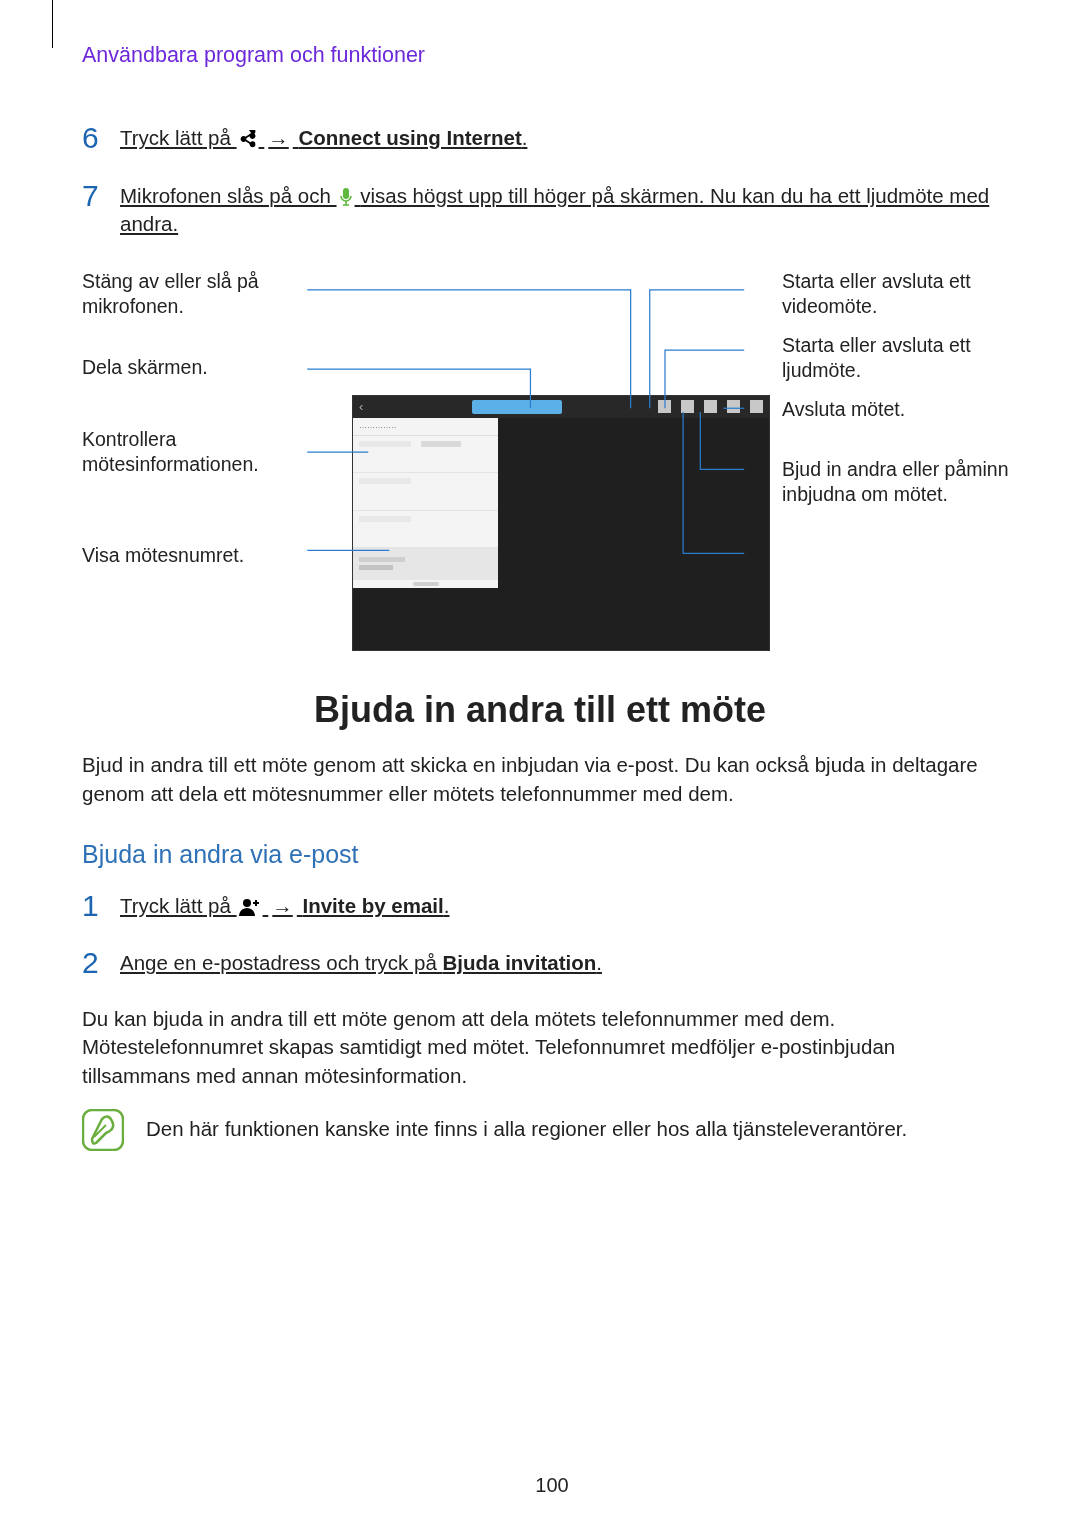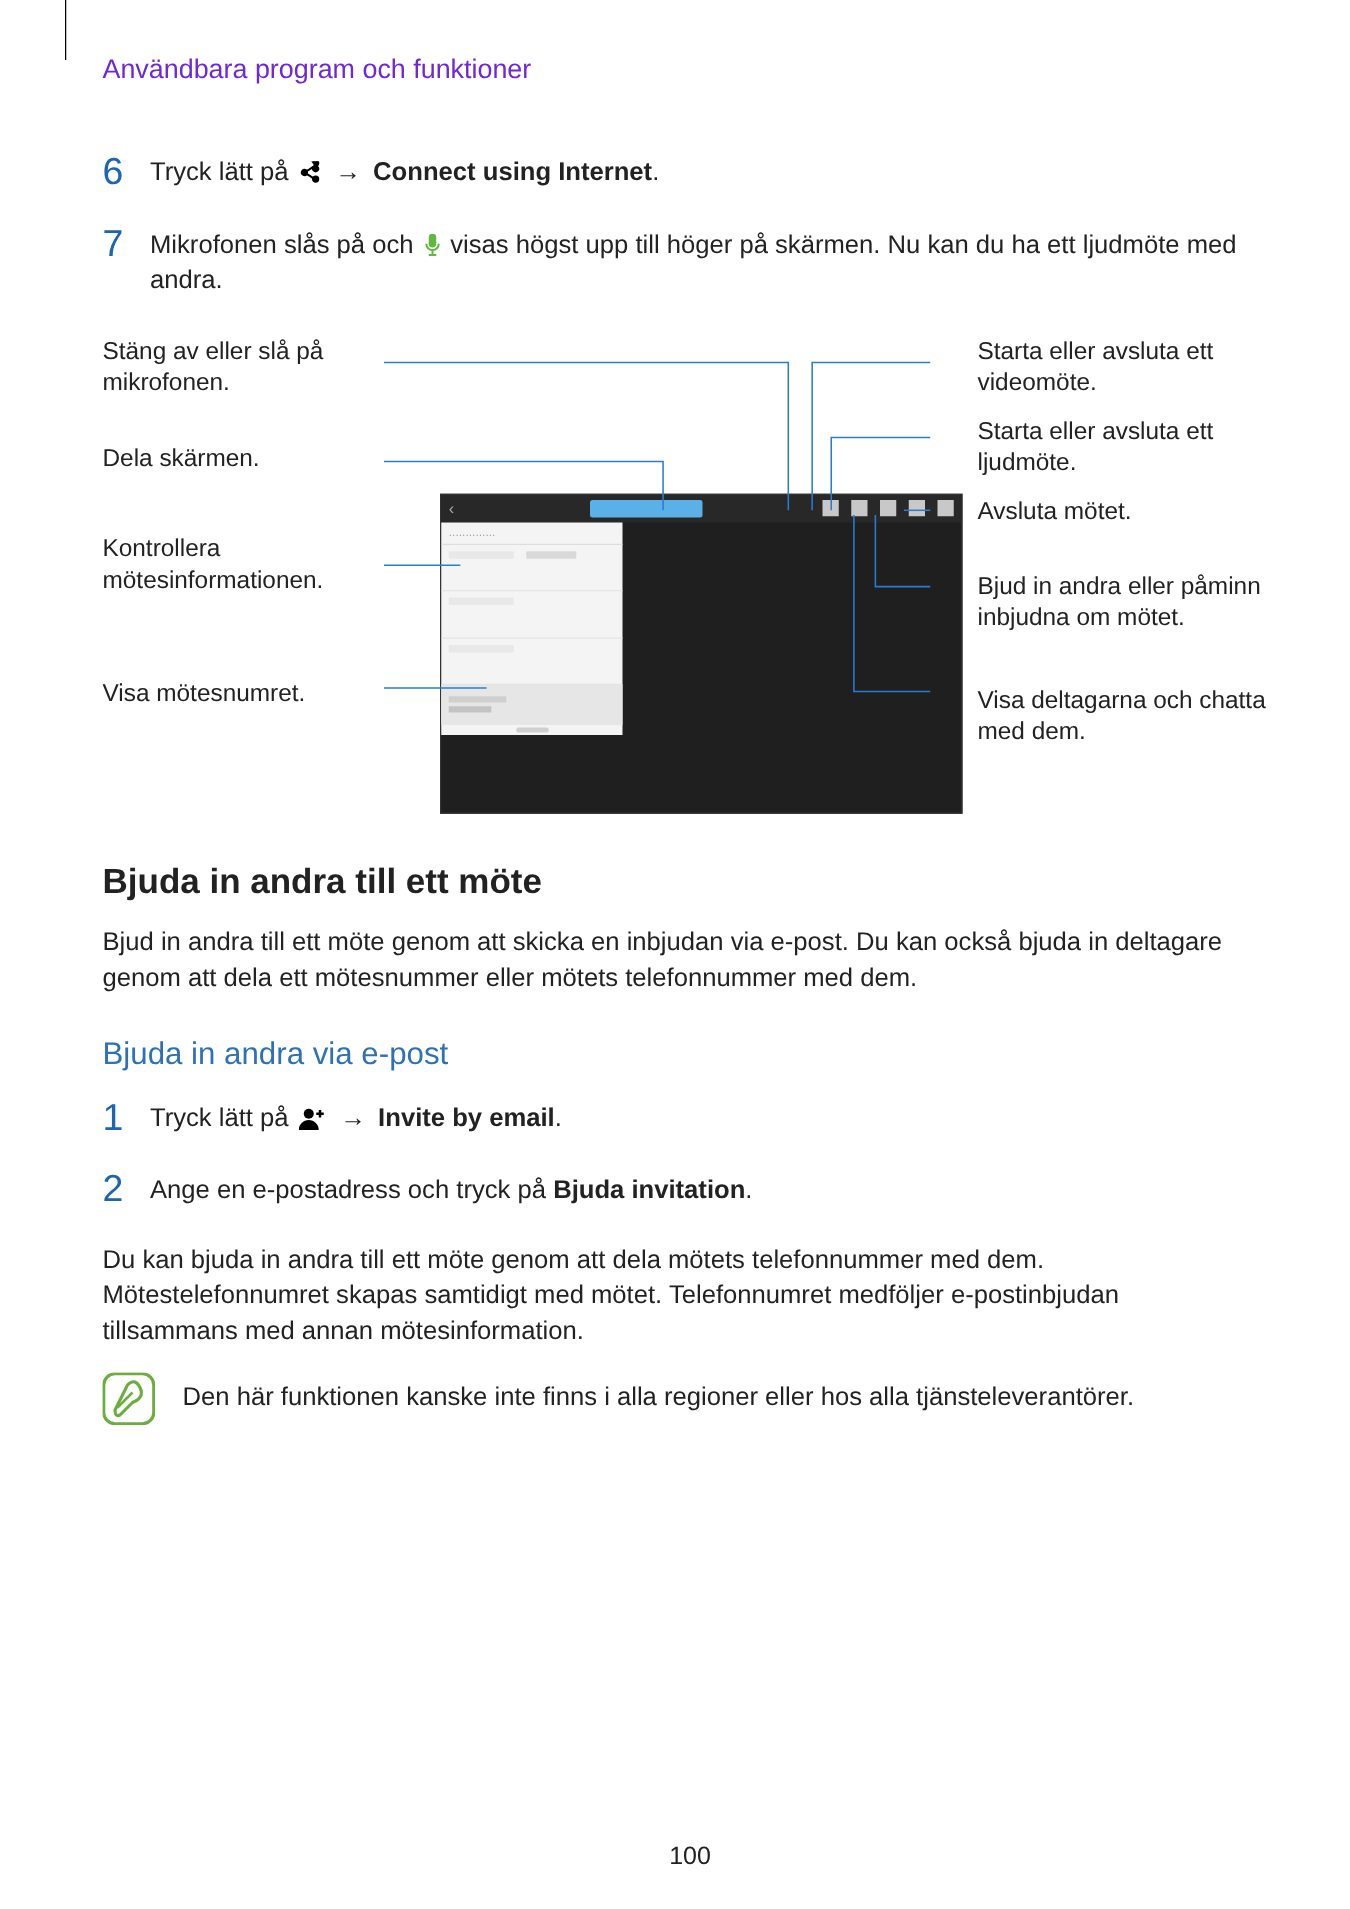--- a/index.html
+++ b/index.html
@@ -39,20 +39,21 @@
   .step-num {
     font-size: 30px;
     font-weight: 400;
     color: #1b65b1;
     line-height: 1.05;
     min-width: 22px;
   }
   .step-text {
     flex: 1;
     padding-top: 2px;
+    text-decoration: underline;
   }
   .bold { font-weight: 700; }
   .inline-icon {
     display: inline-flex;
     vertical-align: -3px;
     margin: 0 2px;
   }
   .arrow { margin: 0 4px; }
 
   
@@ -163,23 +164,24 @@
   .panel .footer .v { width: 34px; background: #c3c3c3; height: 5px; }
   .panel .handle {
     align-self: center;
     width: 26px; height: 4px;
     background: #cfcfcf;
     margin: 2px 0;
     border-radius: 2px;
   }
 
   h2.h2 {
-    font-size: 28px;
+    font-size: 36px;
     font-weight: 700;
     margin-bottom: 16px;
+    text-align: center;
   }
   .para {
     margin-bottom: 28px;
   }
   h3.h3 {
     font-size: 25px;
     font-weight: 400;
     color: #2f71b6;
     margin-bottom: 18px;
   }
@@ -256,21 +258,20 @@
 
     <div class="lbl left-col" style="top:4px;">Stäng av eller slå på mikrofonen.</div>
     <div class="lbl left-col" style="top:90px;">Dela skärmen.</div>
     <div class="lbl left-col" style="top:162px;">Kontrollera mötesinformationen.</div>
     <div class="lbl left-col" style="top:278px;">Visa mötesnumret.</div>
 
     <div class="lbl right-col" style="top:4px;">Starta eller avsluta ett videomöte.</div>
     <div class="lbl right-col" style="top:68px;">Starta eller avsluta ett ljudmöte.</div>
     <div class="lbl right-col" style="top:132px;">Avsluta mötet.</div>
     <div class="lbl right-col" style="top:192px;">Bjud in andra eller påminn inbjudna om mötet.</div>
-    <div class="lbl right-col" style="top:283px;">Visa deltagarna och chatta med dem.</div>
 
     <div class="device">
       <div class="topbar">
         <span class="back">‹</span>
         <span class="share-pill"></span>
         <span class="icons">
           <span class="mic"></span>
           <span class="cam"></span>
           <span></span>
           <span></span>

